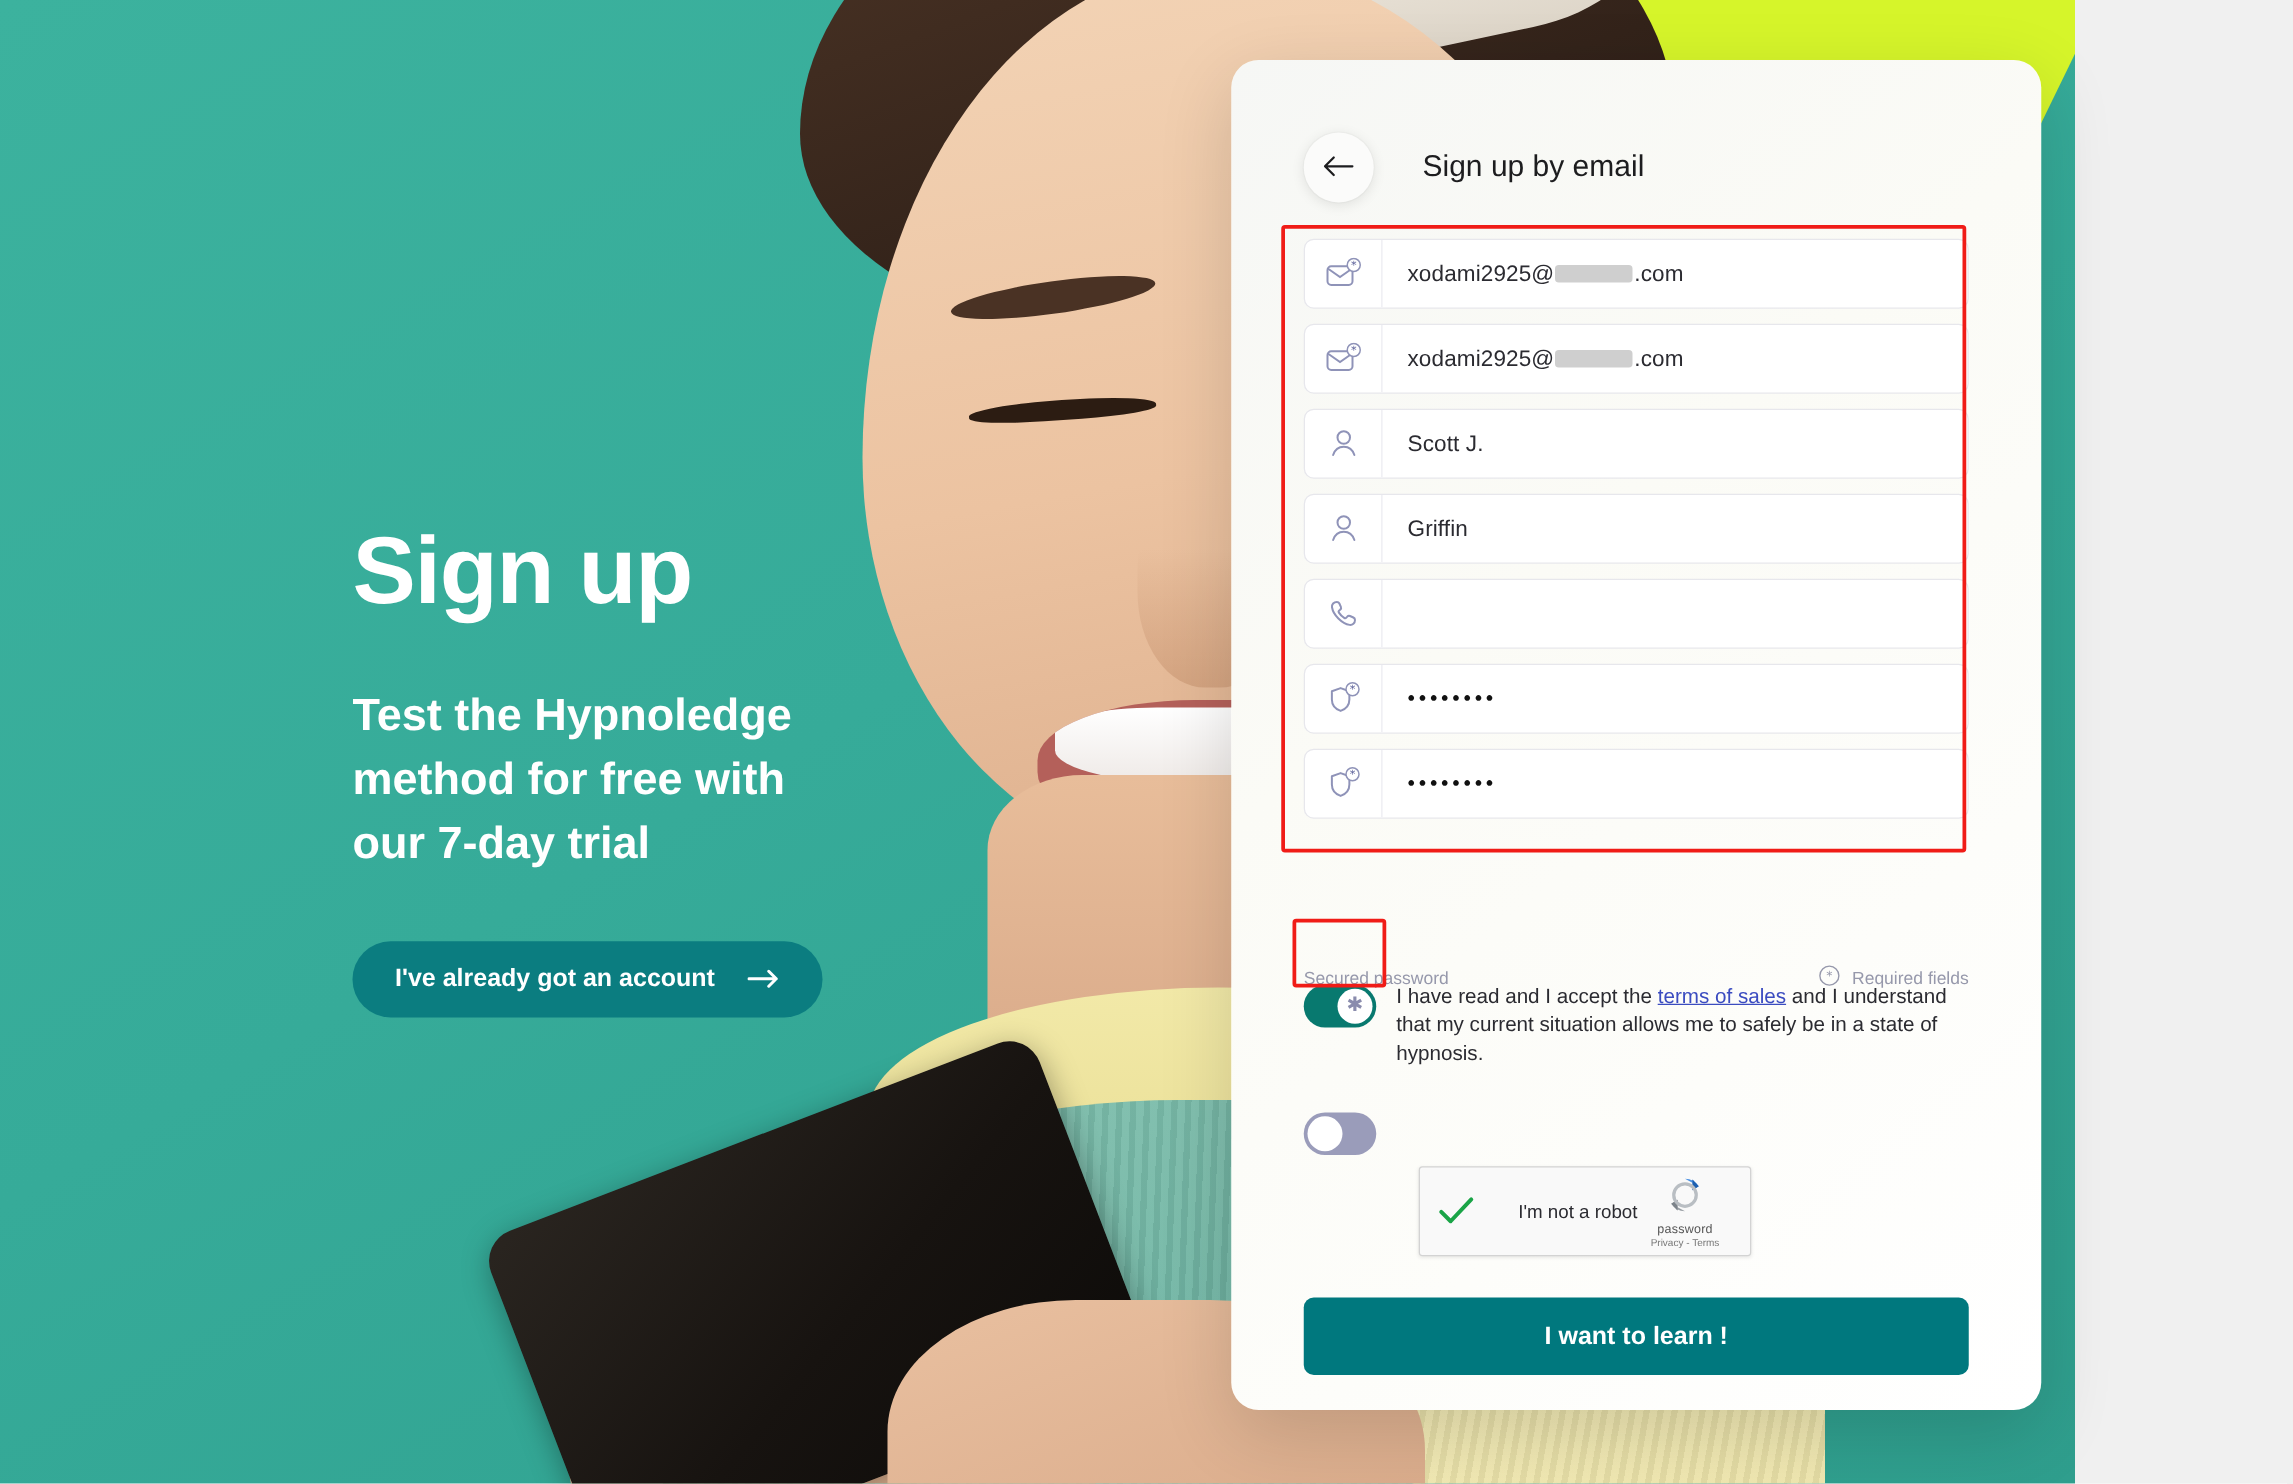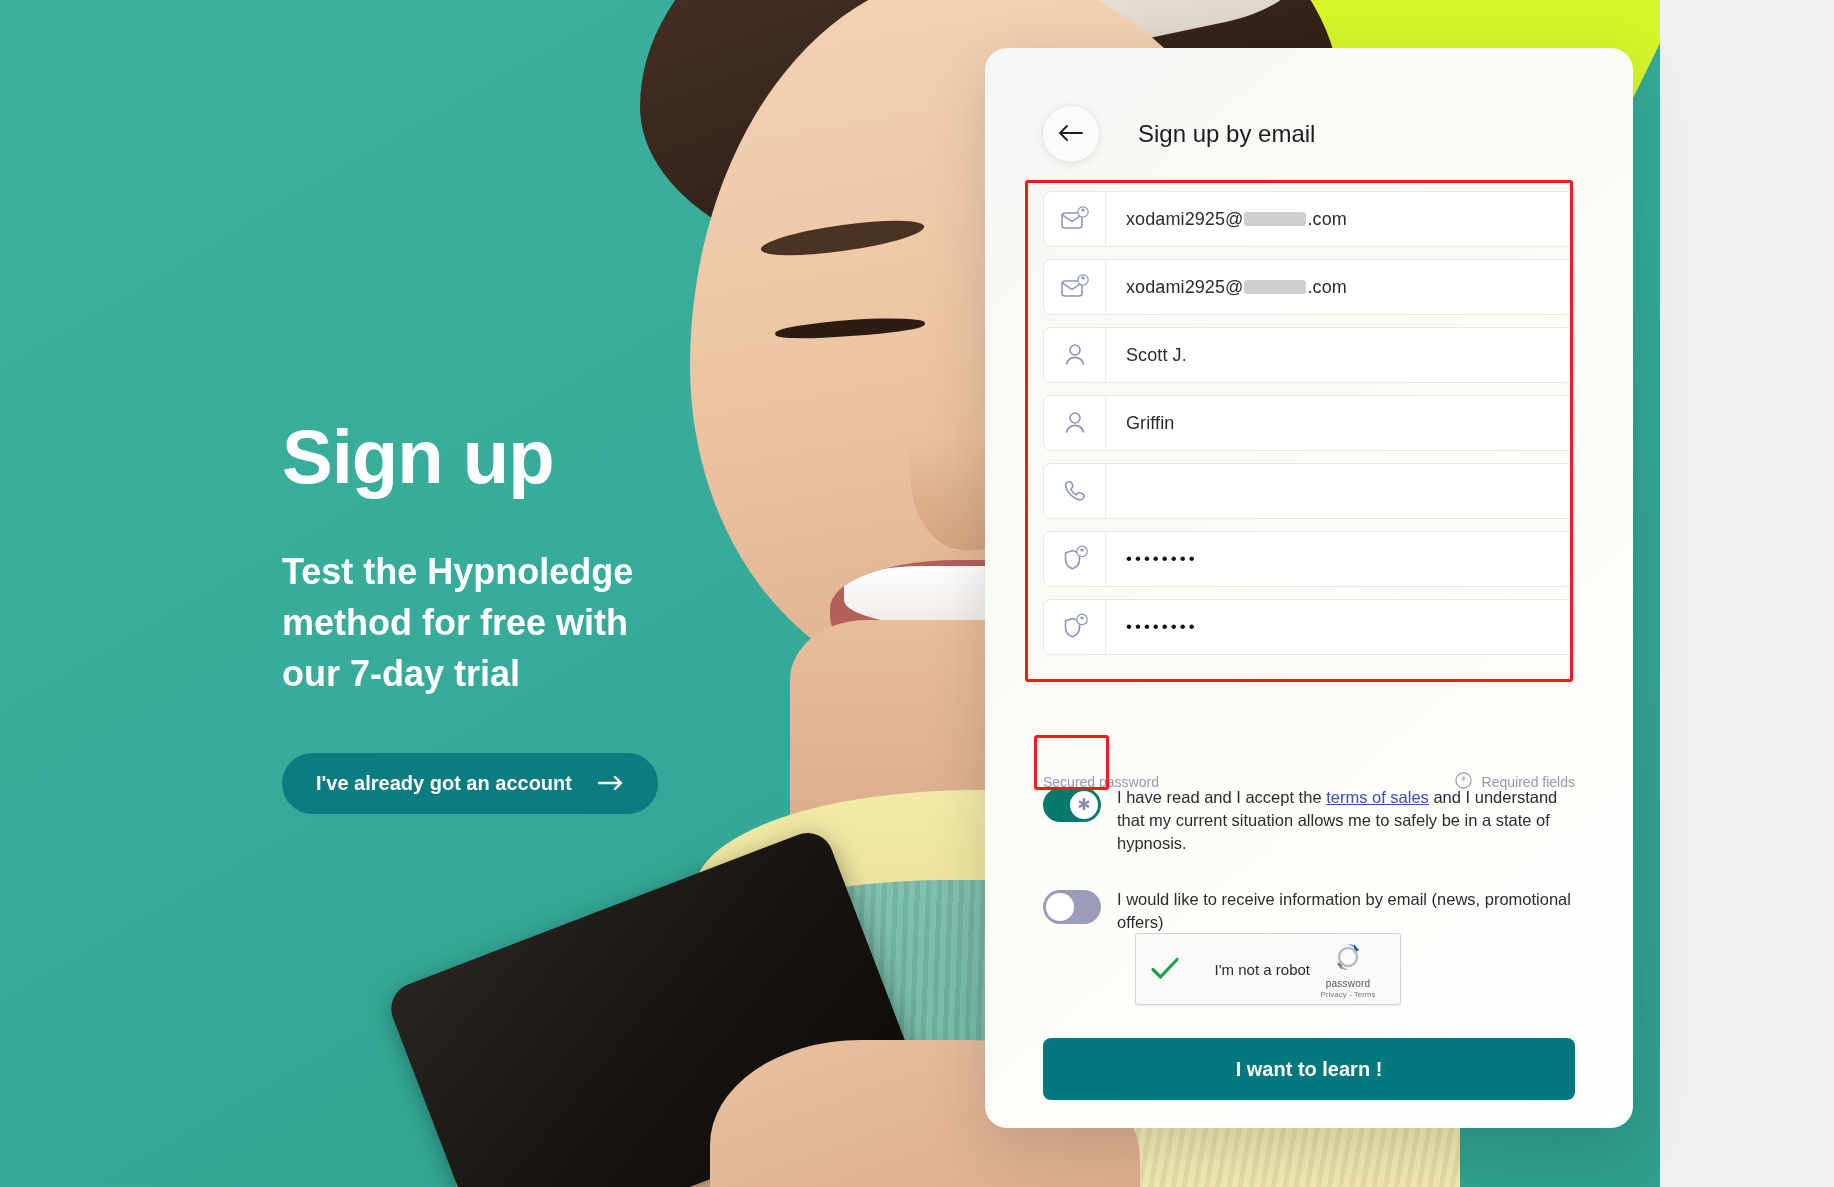--- a/index.html
+++ b/index.html
@@ -551,21 +551,20 @@
         </button>
         <div class="consent-text">
           <span>I have read and I accept the </span><a href="#">terms of sales</a><span> and I understand that my current situation allows me to safely be in a state of hypnosis.</span>
         </div>
       </div>
 
       <div class="consent-row">
         <button class="toggle off">
           <span class="knob"></span>
         </button>
-        <div class="consent-text">I would like to receive information by email (news, promotional offers)</div>
       </div>
     </div>
 
     <div class="recaptcha">
       <span class="rc-check">
         <svg width="30" height="26" viewBox="0 0 30 26" fill="none">
           <path d="M3 13.5 10.5 21 27 3.5" stroke="#1aa447" stroke-width="3.2" stroke-linecap="round" stroke-linejoin="round"></path>
         </svg>
       </span>
       <span class="rc-label">I'm not a robot</span>

